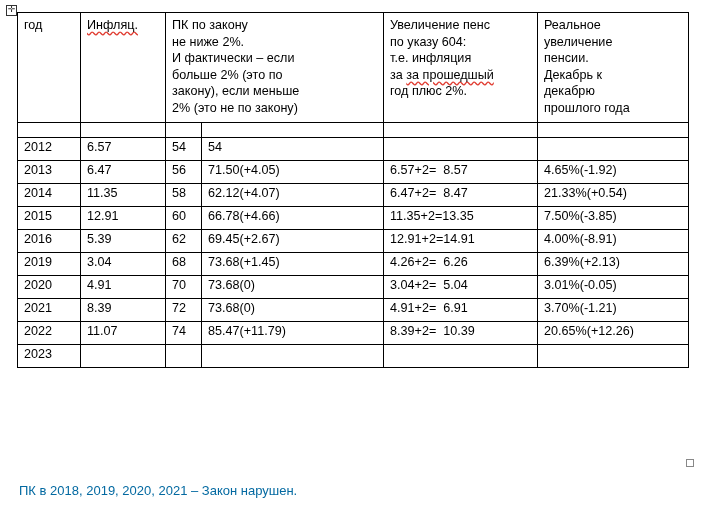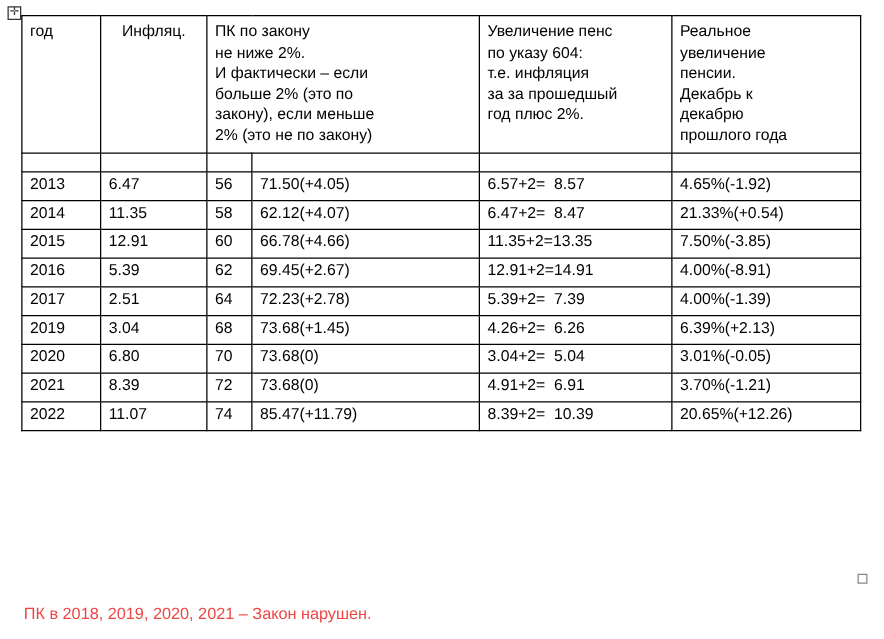--- a/index.html
+++ b/index.html
@@ -80,42 +80,42 @@
 
   tr.header-row td {
     padding-top: 4px;
     padding-bottom: 5px;
   }
   tr.header-row td .hline {
     display: block;
     white-space: nowrap;
   }
   .spell-underline {
+    text-decoration: underline;
     text-decoration-style: wavy;
     text-decoration-color: #e03a2f;
     text-underline-offset: 2px;
-    text-align: center;
   }
   tr.spacer-row td {
     height: 14px;
     padding: 0;
   }
   tr.data-row td {
     height: 20px;
     padding-top: 1px;
     padding-bottom: 1px;
     white-space: pre;
   }
   .footnote {
     position: absolute;
     left: 19px;
     top: 482px;
     font-size: 13px;
     line-height: 17px;
-    color: #ef4444;
+    color: #0369a1;
     white-space: nowrap;
   }
 </style>
 </head>
 <body>
 
 <div class="page">
 
   <div class="move-handle">
     <span>✛</span>
@@ -166,20 +166,28 @@
       <tr class="spacer-row">
         <td></td>
         <td></td>
         <td></td>
         <td></td>
         <td></td>
         <td></td>
       </tr>
 
       <tr class="data-row">
+        <td>2012</td>
+        <td>6.57</td>
+        <td>54</td>
+        <td>54</td>
+        <td></td>
+        <td></td>
+      </tr>
+      <tr class="data-row">
         <td>2013</td>
         <td>6.47</td>
         <td>56</td>
         <td>71.50(+4.05)</td>
         <td>6.57+2=  8.57</td>
         <td>4.65%(-1.92)</td>
       </tr>
       <tr class="data-row">
         <td>2014</td>
         <td>11.35</td>
@@ -198,38 +206,30 @@
       </tr>
       <tr class="data-row">
         <td>2016</td>
         <td>5.39</td>
         <td>62</td>
         <td>69.45(+2.67)</td>
         <td>12.91+2=14.91</td>
         <td>4.00%(-8.91)</td>
       </tr>
       <tr class="data-row">
-        <td>2017</td>
-        <td>2.51</td>
-        <td>64</td>
-        <td>72.23(+2.78)</td>
-        <td>5.39+2=  7.39</td>
-        <td>4.00%(-1.39)</td>
-      </tr>
-      <tr class="data-row">
         <td>2019</td>
         <td>3.04</td>
         <td>68</td>
         <td>73.68(+1.45)</td>
         <td>4.26+2=  6.26</td>
         <td>6.39%(+2.13)</td>
       </tr>
       <tr class="data-row">
         <td>2020</td>
-        <td>6.80</td>
+        <td>4.91</td>
         <td>70</td>
         <td>73.68(0)</td>
         <td>3.04+2=  5.04</td>
         <td>3.01%(-0.05)</td>
       </tr>
       <tr class="data-row">
         <td>2021</td>
         <td>8.39</td>
         <td>72</td>
         <td>73.68(0)</td>
@@ -237,20 +237,28 @@
         <td>3.70%(-1.21)</td>
       </tr>
       <tr class="data-row">
         <td>2022</td>
         <td>11.07</td>
         <td>74</td>
         <td>85.47(+11.79)</td>
         <td>8.39+2=  10.39</td>
         <td>20.65%(+12.26)</td>
       </tr>
+      <tr class="data-row">
+        <td>2023</td>
+        <td></td>
+        <td></td>
+        <td></td>
+        <td></td>
+        <td></td>
+      </tr>
     </tbody>
   </table>
 
   <div class="resize-handle"></div>
 
   <div class="footnote">ПК в 2018, 2019, 2020, 2021 – Закон нарушен.</div>
 
 </div>
 
 </body></html>

